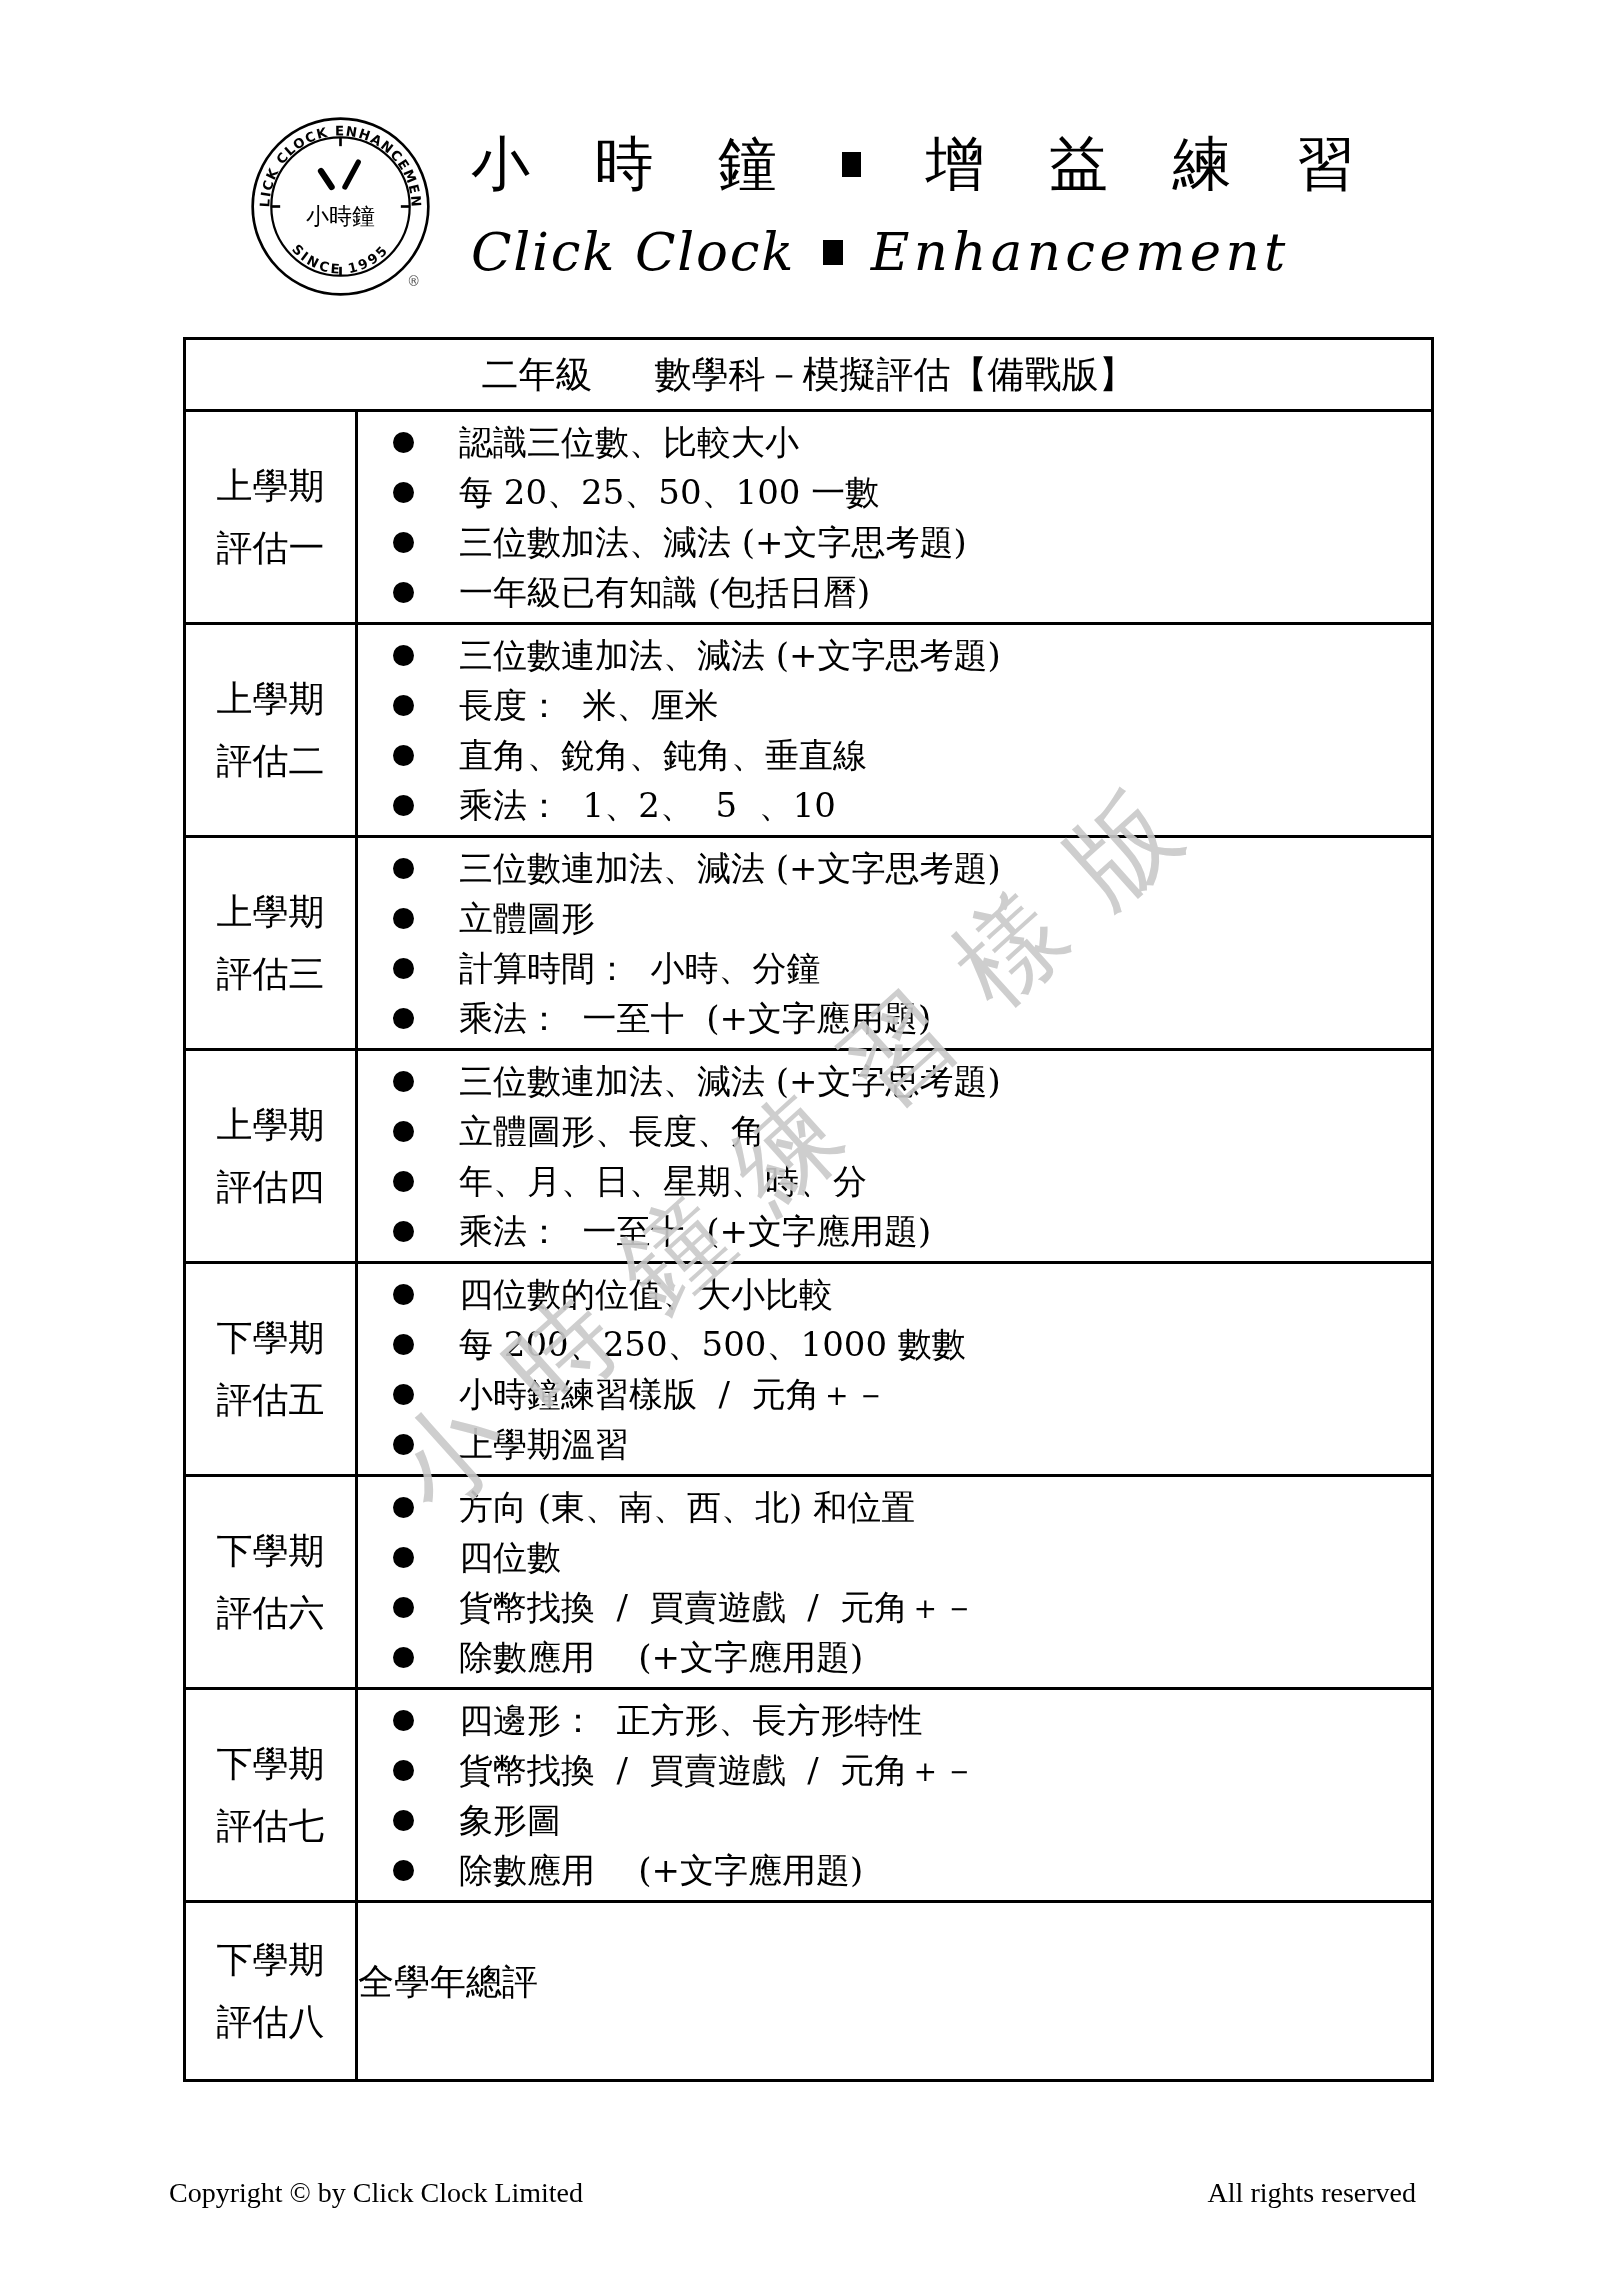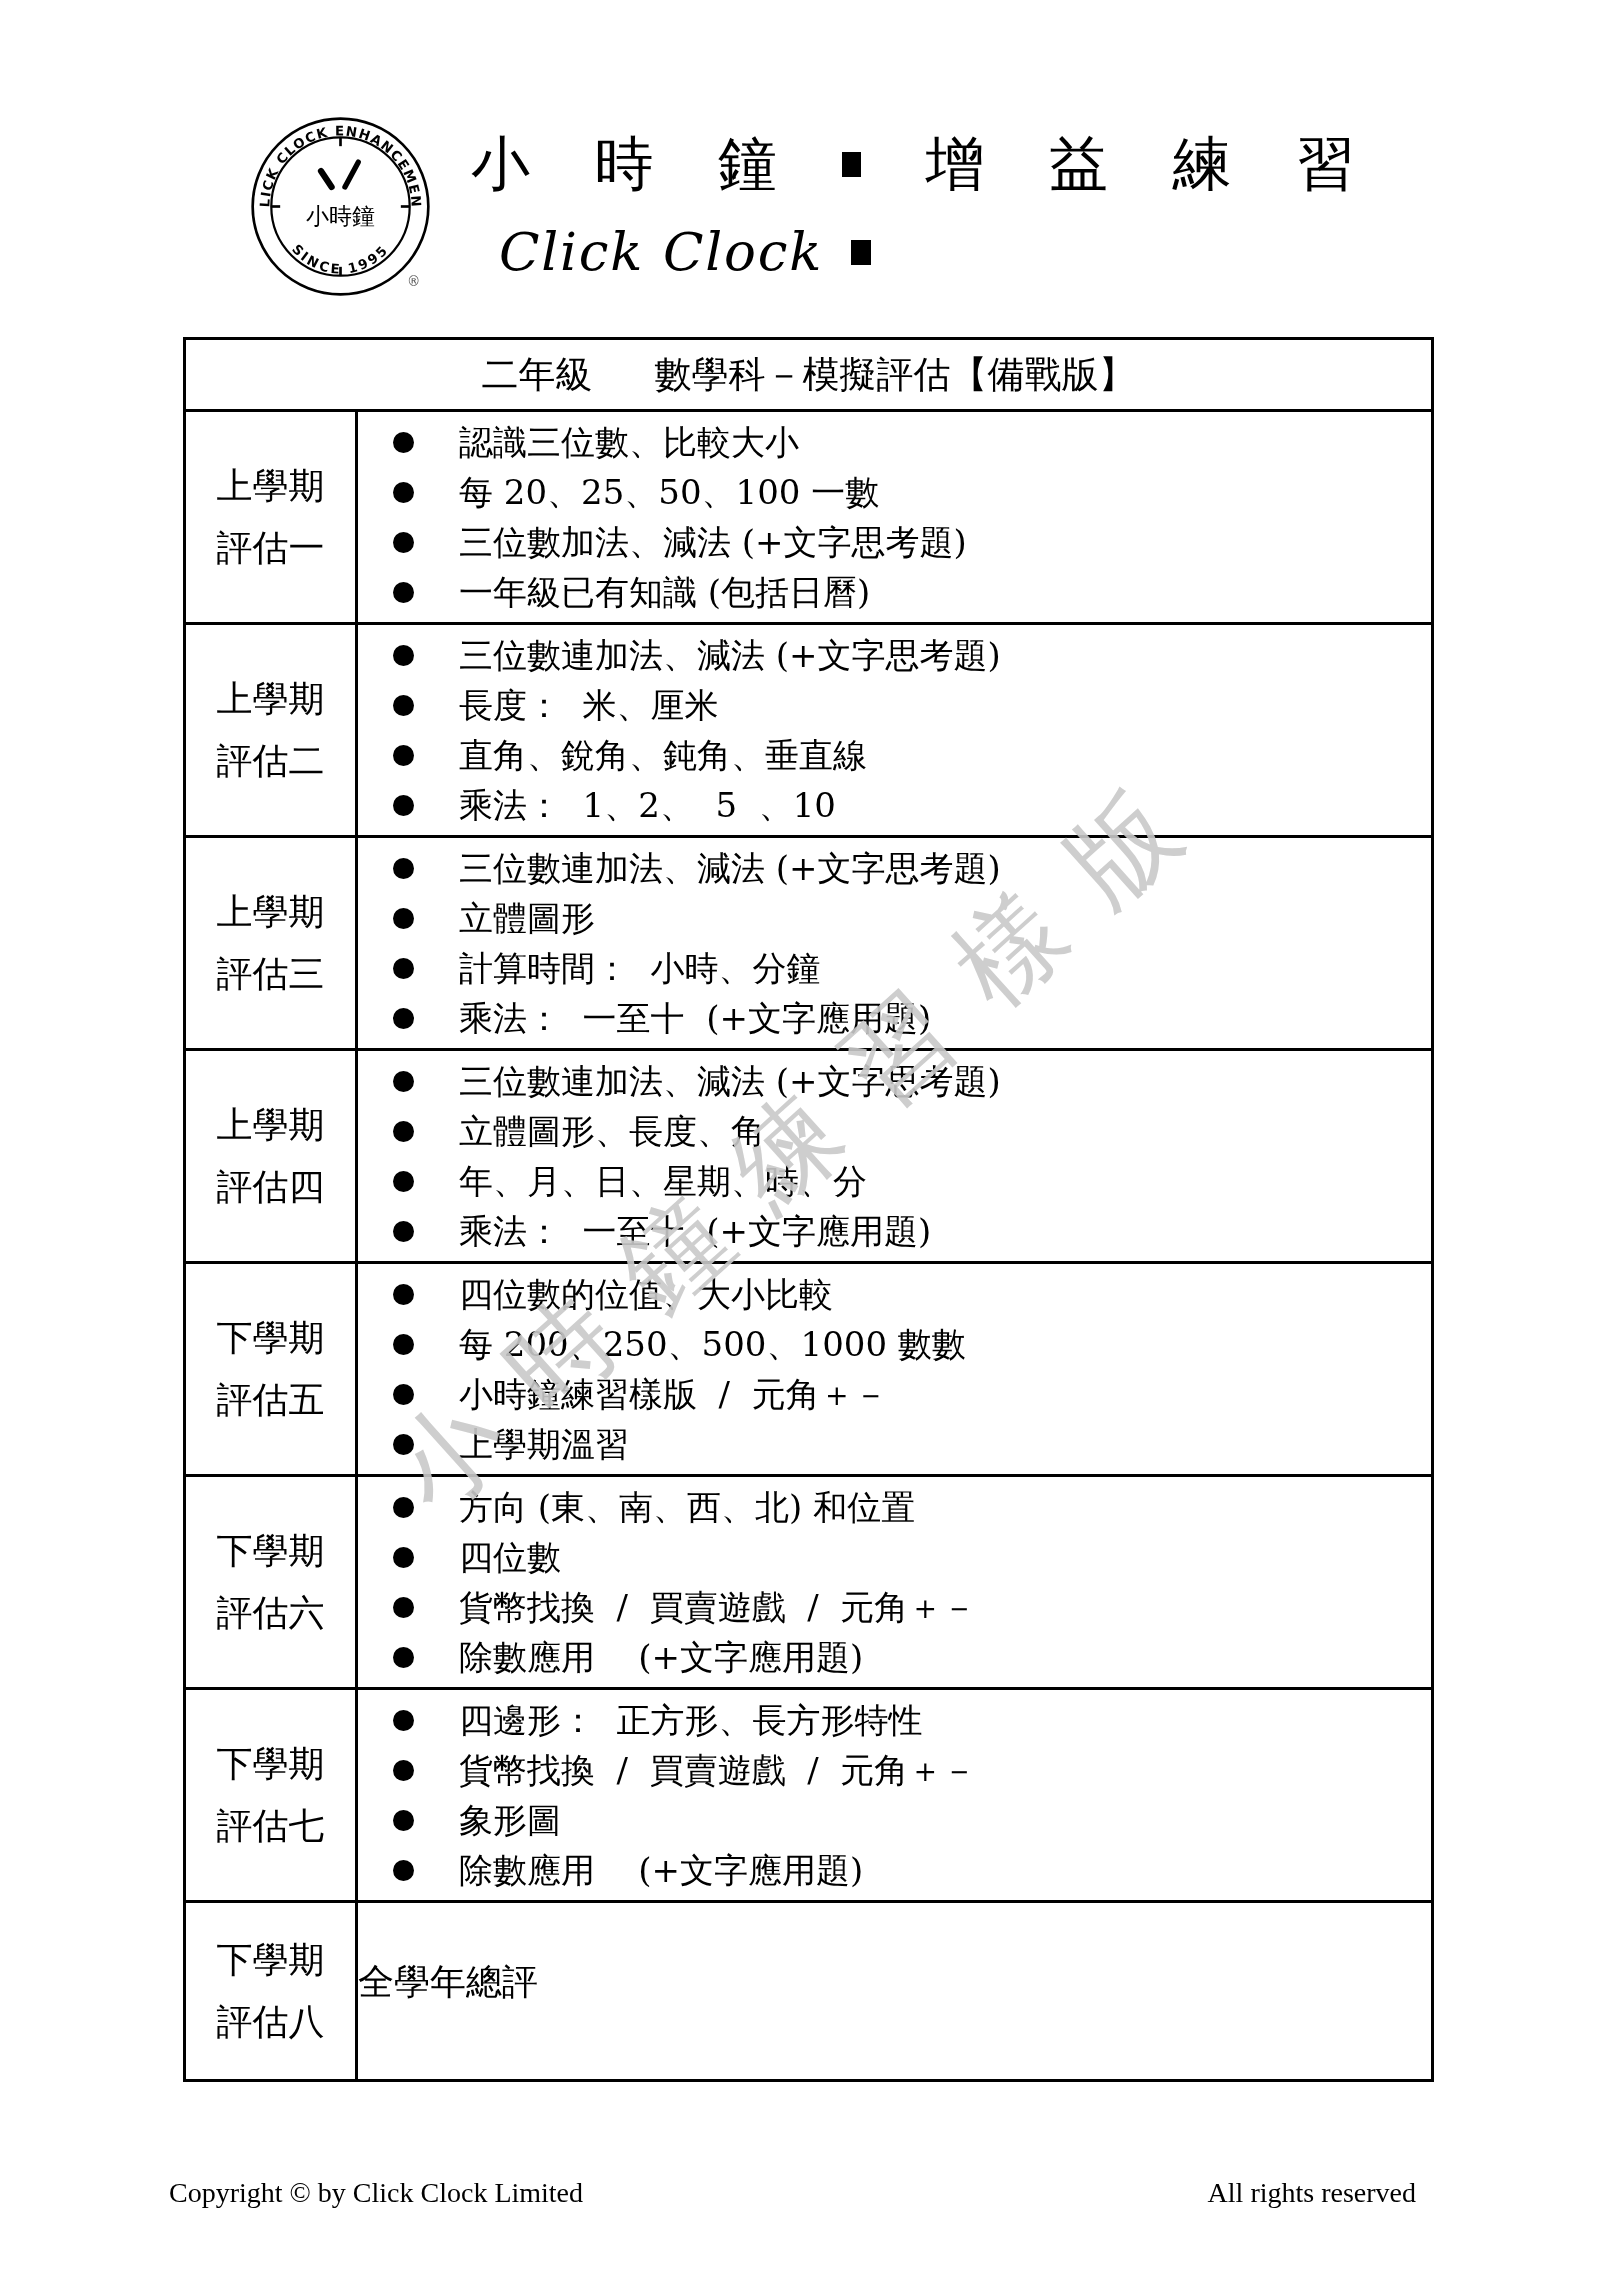--- a/index.html
+++ b/index.html
@@ -8,21 +8,21 @@
   .logo { position:absolute; left:250px; top:116px; width:181px; height:181px; }
   .reg { position:absolute; left:407px; top:274px; font-size:13.3px; color:#555;
          font-family:"DejaVu Sans",sans-serif; }
   .brand-cn { position:absolute; left:471px; top:131px; width:884px; height:66px;
               display:flex; justify-content:space-between; align-items:center;
               font-family:"DejaVu Sans",sans-serif; font-size:59px; line-height:66px; }
   .brand-cn .sq, .brand-en .sq { display:inline-block; width:19.5px; height:25px; background:#000; }
   .brand-en { position:absolute; left:471px; top:222px; width:884px; height:60px;
               display:flex; align-items:center;
               font-family:"DejaVu Serif",serif; font-style:italic; font-size:53px; line-height:60px; letter-spacing:1.8px; }
-  .brand-en .part1 { margin-right:28px;margin-left:28px; }
+  .brand-en .part1 { margin-right:28px; }
   .brand-en .part2 { margin-left:28px; letter-spacing:4.4px; }
 
   table.scope { position:absolute; left:183px; top:337px; width:1251px;
                 border-collapse:collapse; table-layout:fixed; }
   table.scope td { border:3.6px solid #000; padding:0; vertical-align:middle; }
   .col-a { width:172px; }
   .title-cell { height:69px; text-align:center; font-size:37px; line-height:43px; }
   .title-cell .grade { margin-right:62px;margin-top:8px; }
   .head-cell { height:70px; text-align:center; font-size:37px; }
   .label-cell { height:210px; text-align:center; font-size:36px; line-height:62px; }
@@ -71,20 +71,21 @@
   <span>鐘</span>
   <span class="sq"></span>
   <span>增</span>
   <span>益</span>
   <span>練</span>
   <span>習</span>
 </div>
 <div class="brand-en">
   <span class="part1">Click Clock</span>
   <span class="sq"></span>
+  <span class="part2">Enhancement</span>
 </div>
 
 <table class="scope">
   <colgroup>
       <col class="col-a">
       <col>
     </colgroup>
   <tbody>
       <tr>
     <td colspan="2" class="title-cell">

